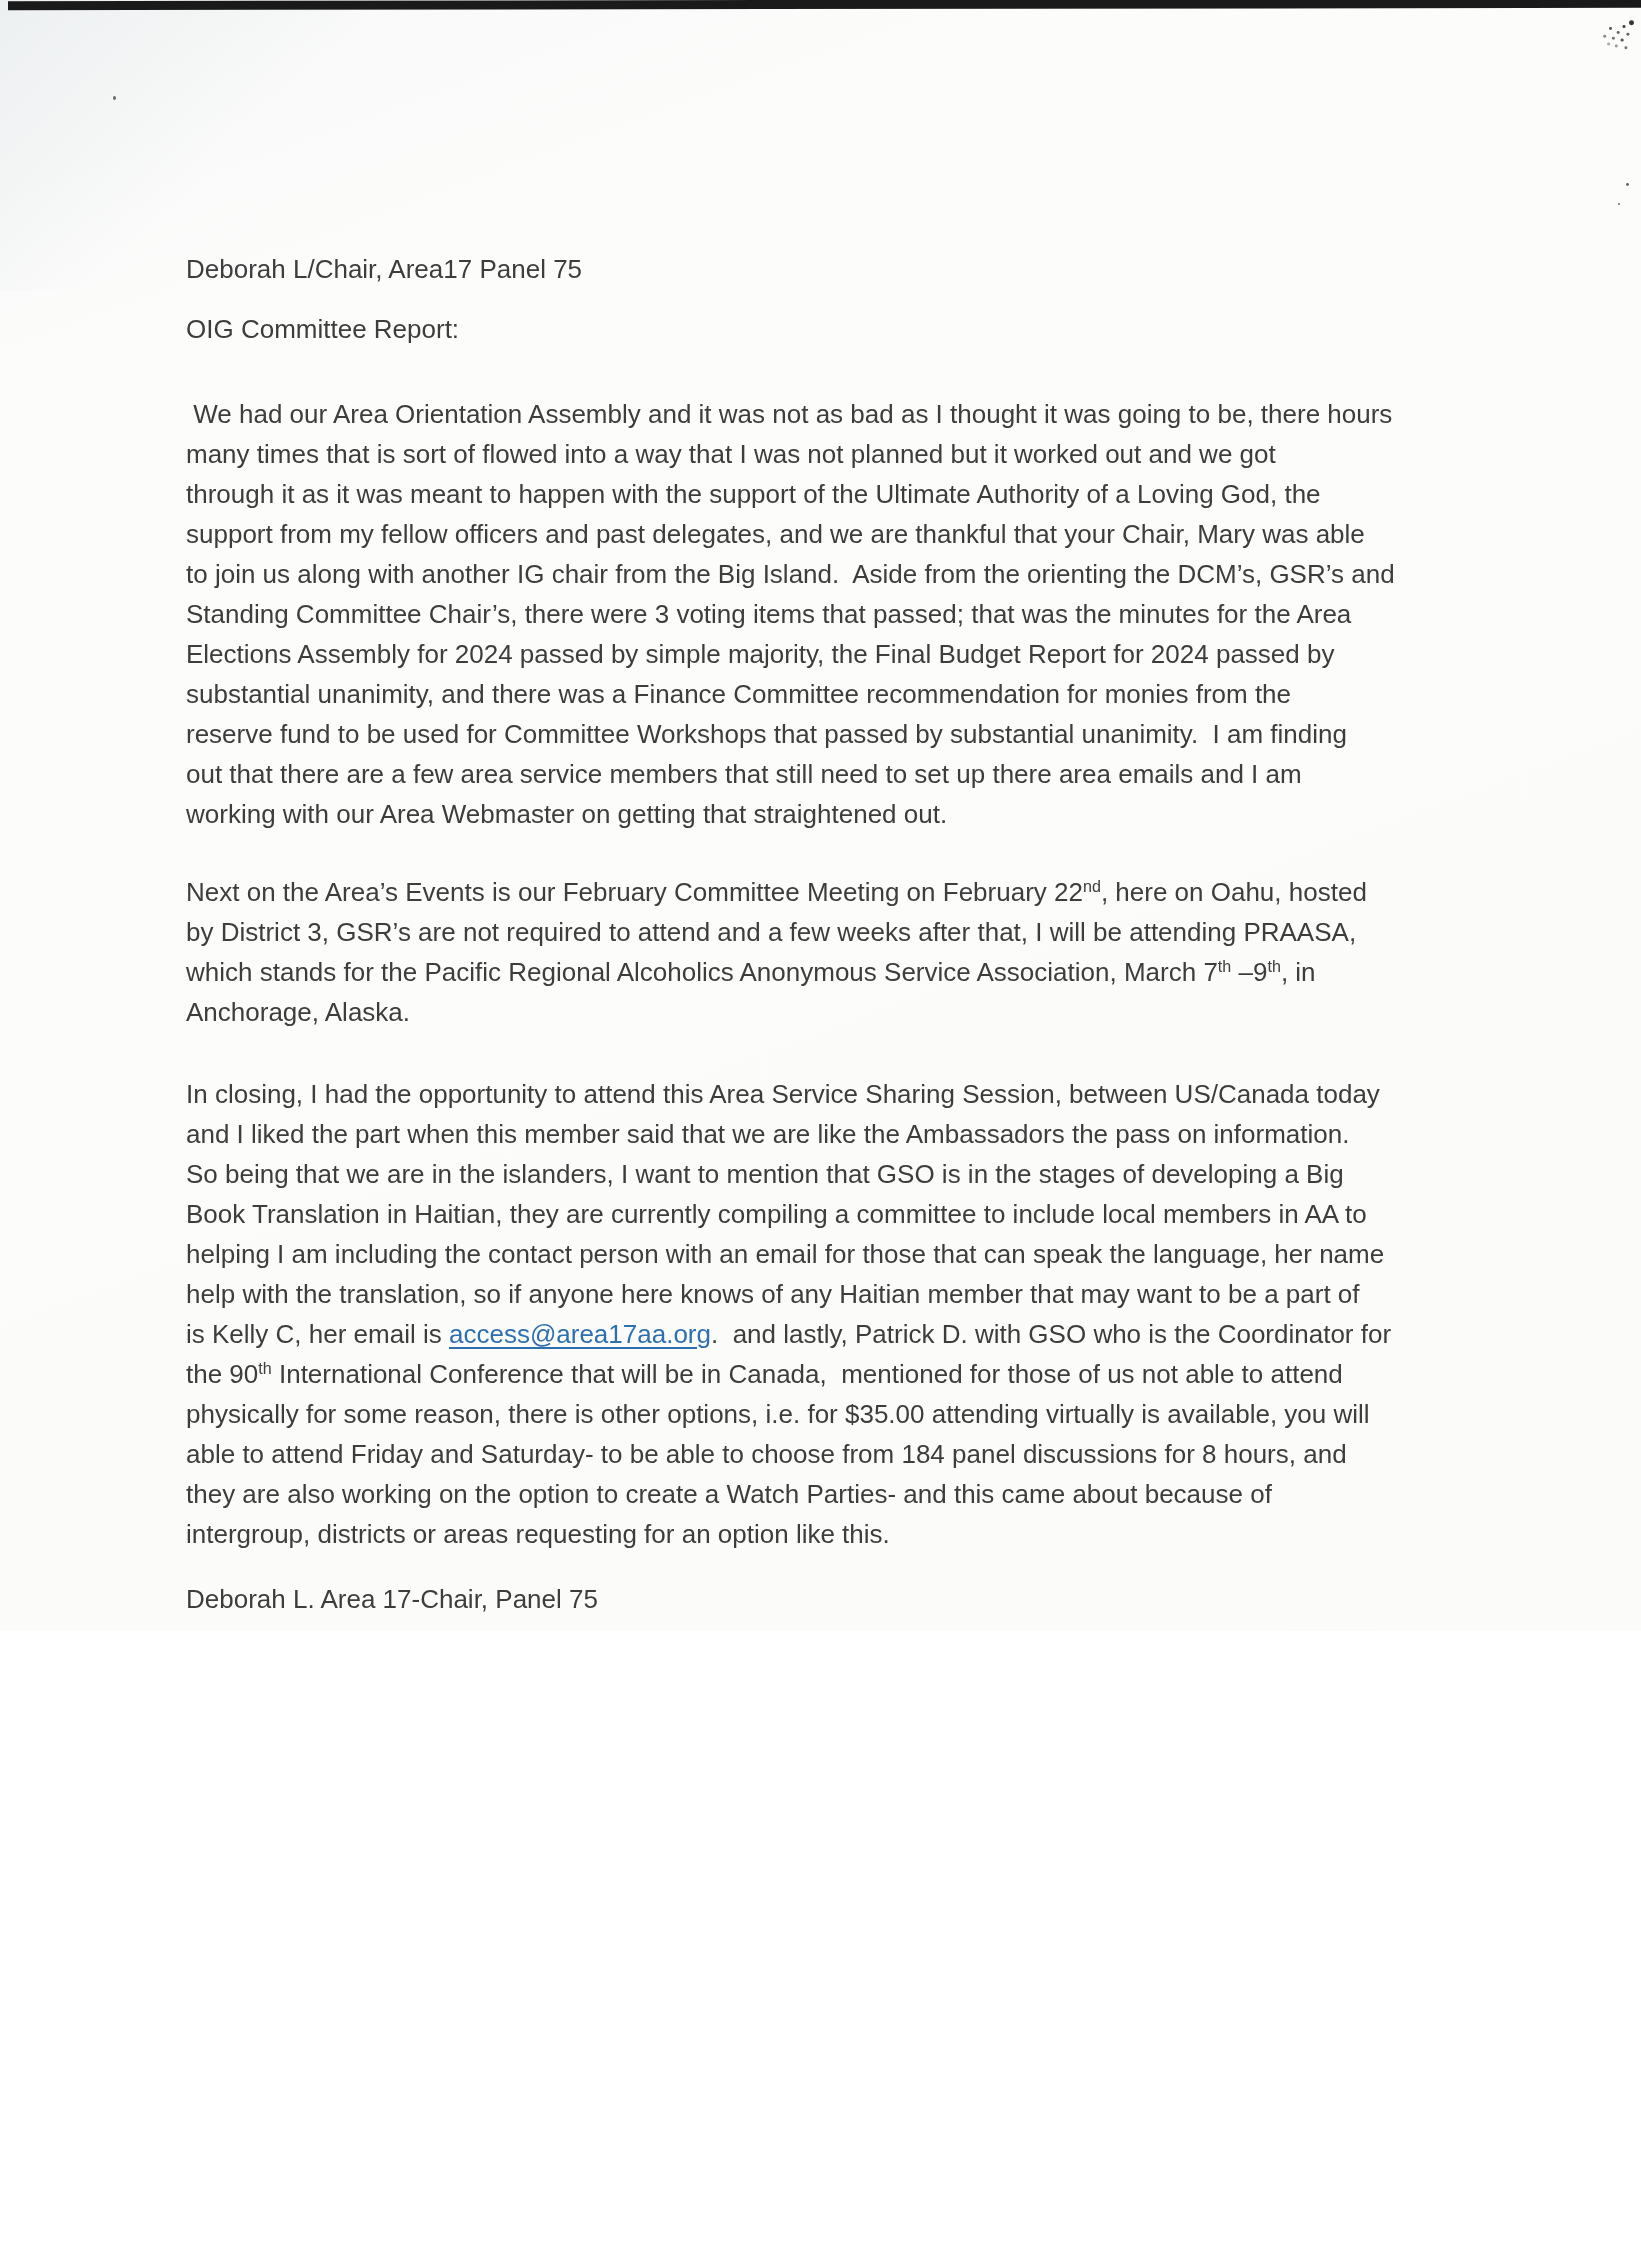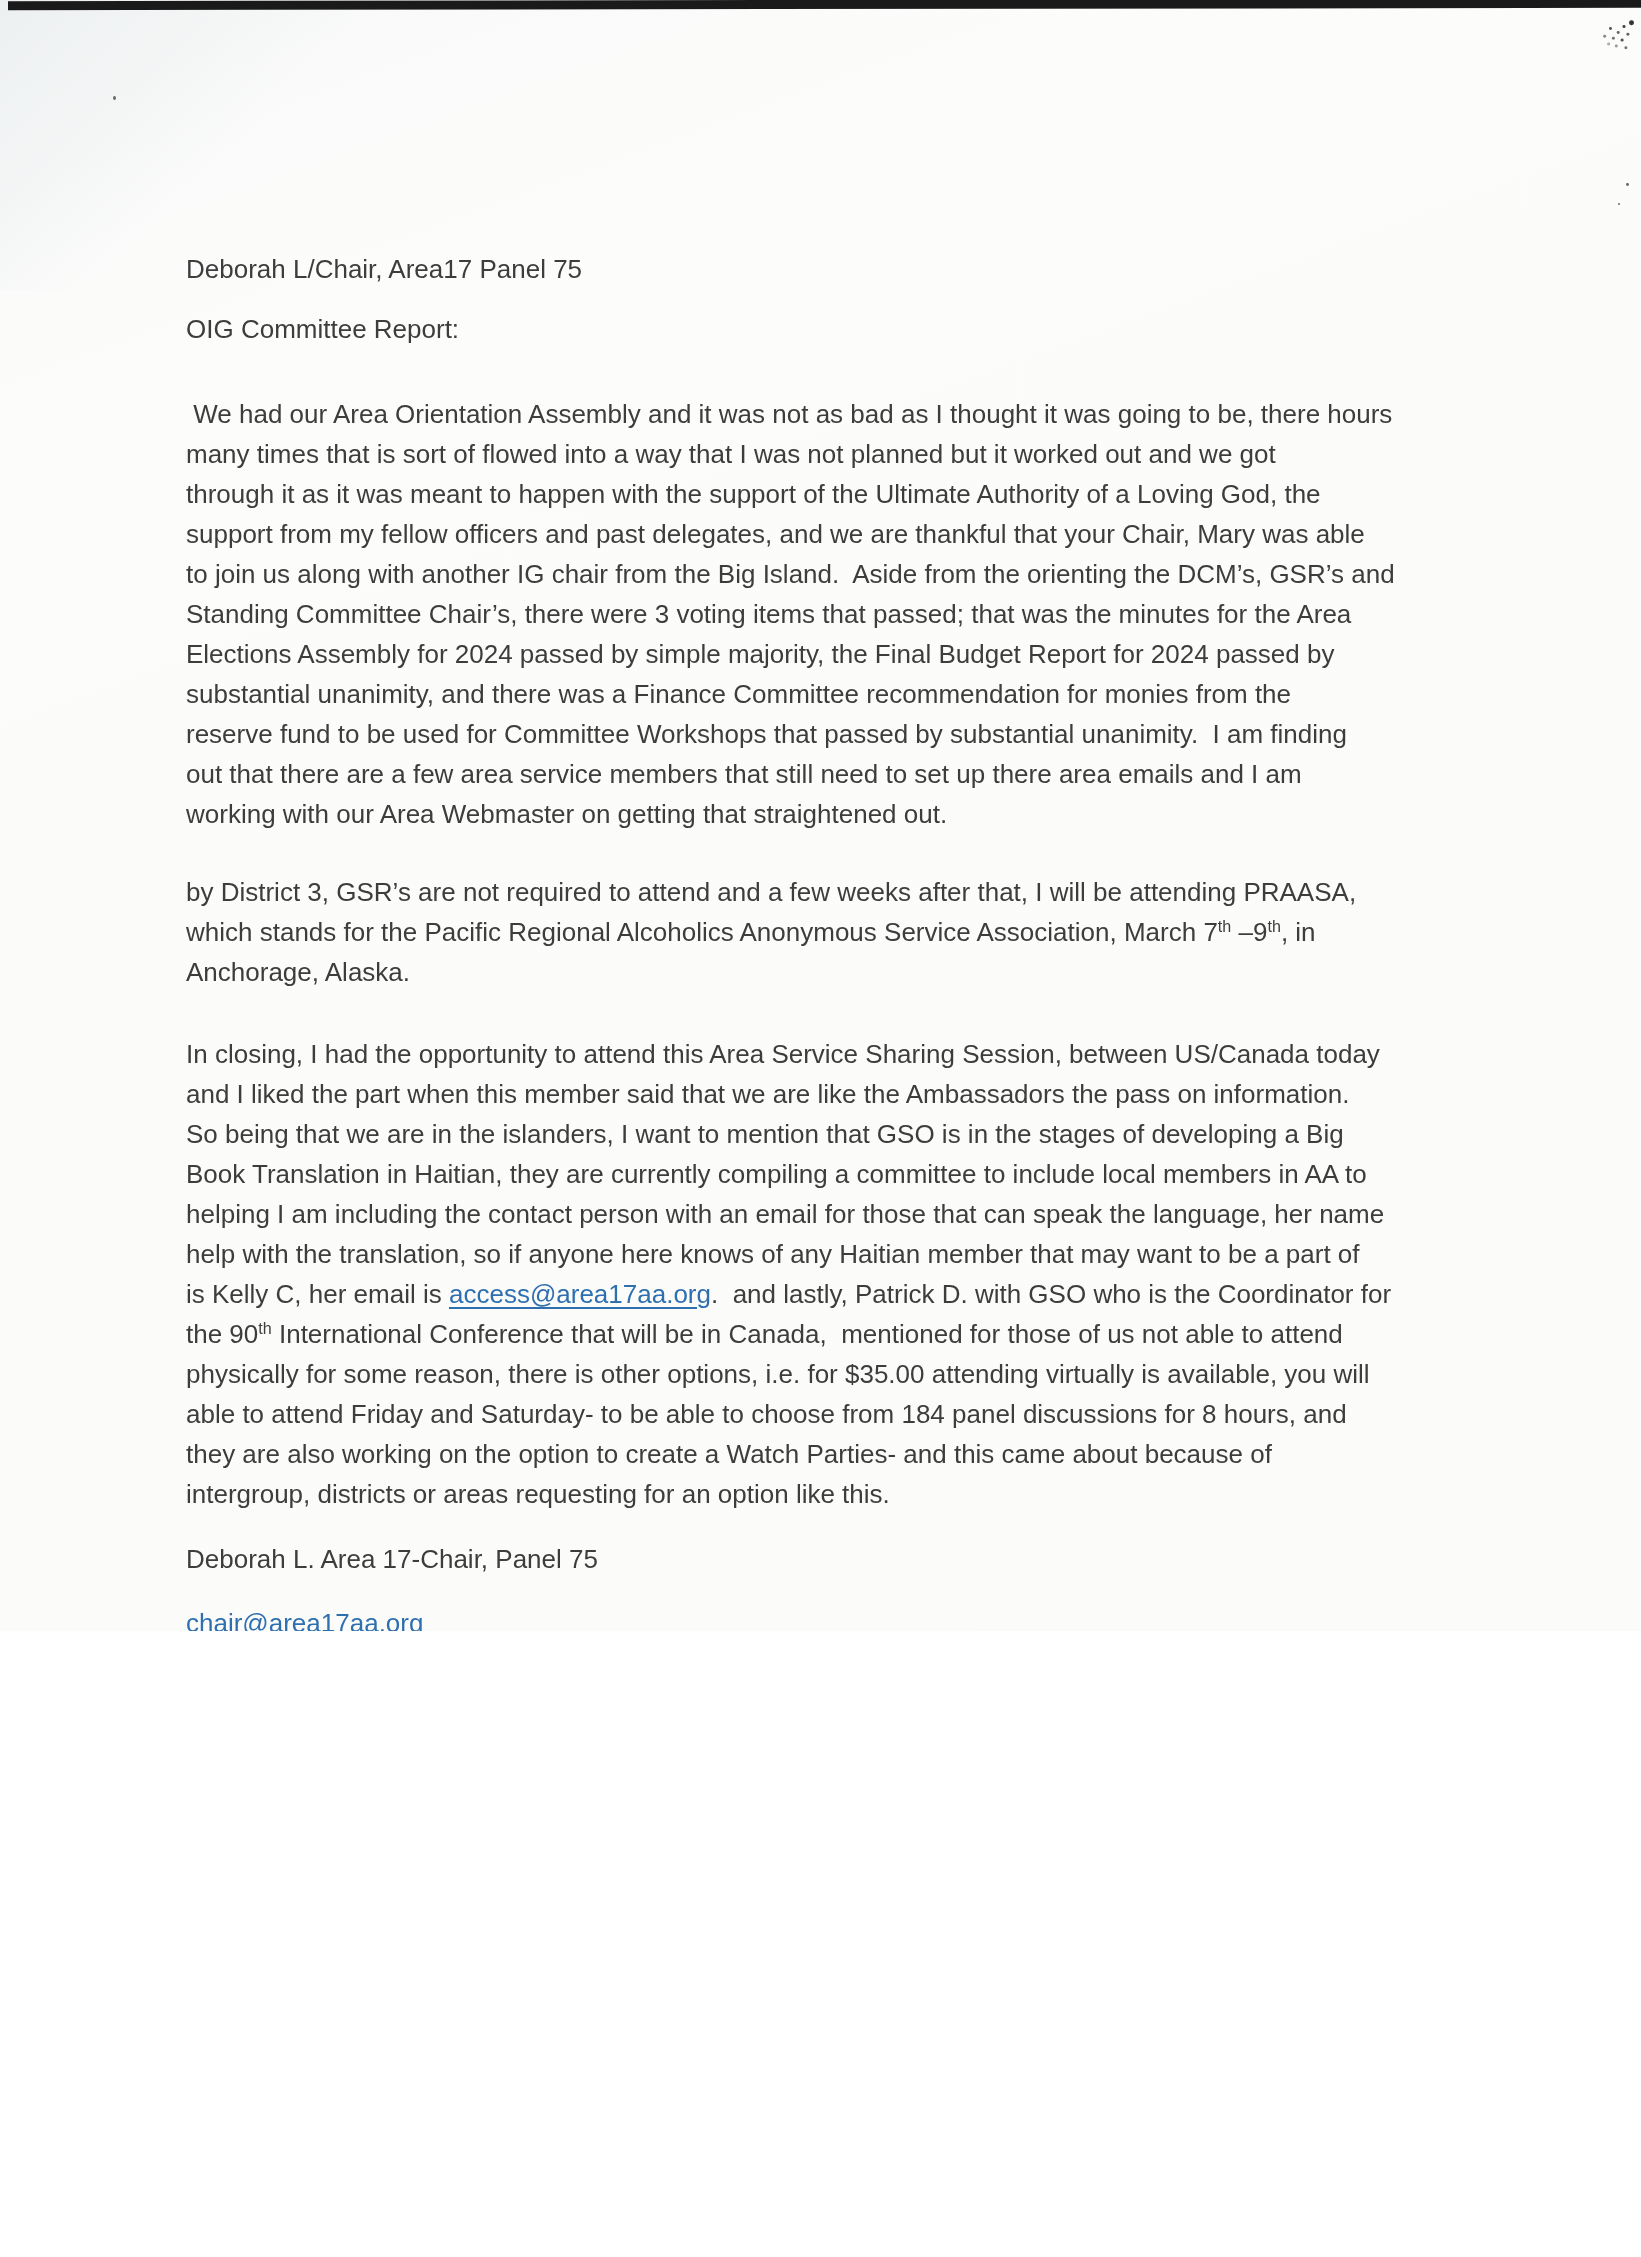--- a/index.html
+++ b/index.html
@@ -91,20 +91,21 @@
           <div class="line"><span>support from my fellow officers and past delegates, and we are thankful that your Chair, Mary was able</span></div>
           <div class="line"><span>to join us along with another IG chair from the Big Island.  Aside from the orienting the DCM’s, GSR’s and</span></div>
           <div class="line"><span>Standing Committee Chair’s, there were 3 voting items that passed; that was the minutes for the Area</span></div>
           <div class="line"><span>Elections Assembly for 2024 passed by simple majority, the Final Budget Report for 2024 passed by</span></div>
           <div class="line"><span>substantial unanimity, and there was a Finance Committee recommendation for monies from the</span></div>
           <div class="line"><span>reserve fund to be used for Committee Workshops that passed by substantial unanimity.  I am finding</span></div>
           <div class="line"><span>out that there are a few area service members that still need to set up there area emails and I am</span></div>
           <div class="line"><span>working with our Area Webmaster on getting that straightened out.</span></div>
         </div>
         <div class="para para-2">
+          <div class="line"><span>Next on the Area’s Events is our February Committee Meeting on February 22</span><sup class="sup">nd</sup><span>, here on Oahu, hosted</span></div>
           <div class="line"><span>by District 3, GSR’s are not required to attend and a few weeks after that, I will be attending PRAASA,</span></div>
           <div class="line"><span>which stands for the Pacific Regional Alcoholics Anonymous Service Association, March 7</span><sup class="sup">th</sup><span> –9</span><sup class="sup">th</sup><span>, in</span></div>
           <div class="line"><span>Anchorage, Alaska.</span></div>
         </div>
         <div class="para para-3">
           <div class="line"><span>In closing, I had the opportunity to attend this Area Service Sharing Session, between US/Canada today</span></div>
           <div class="line"><span>and I liked the part when this member said that we are like the Ambassadors the pass on information.</span></div>
           <div class="line"><span>So being that we are in the islanders, I want to mention that GSO is in the stages of developing a Big</span></div>
           <div class="line"><span>Book Translation in Haitian, they are currently compiling a committee to include local members in AA to</span></div>
           <div class="line"><span>helping I am including the contact person with an email for those that can speak the language, her name</span></div>

